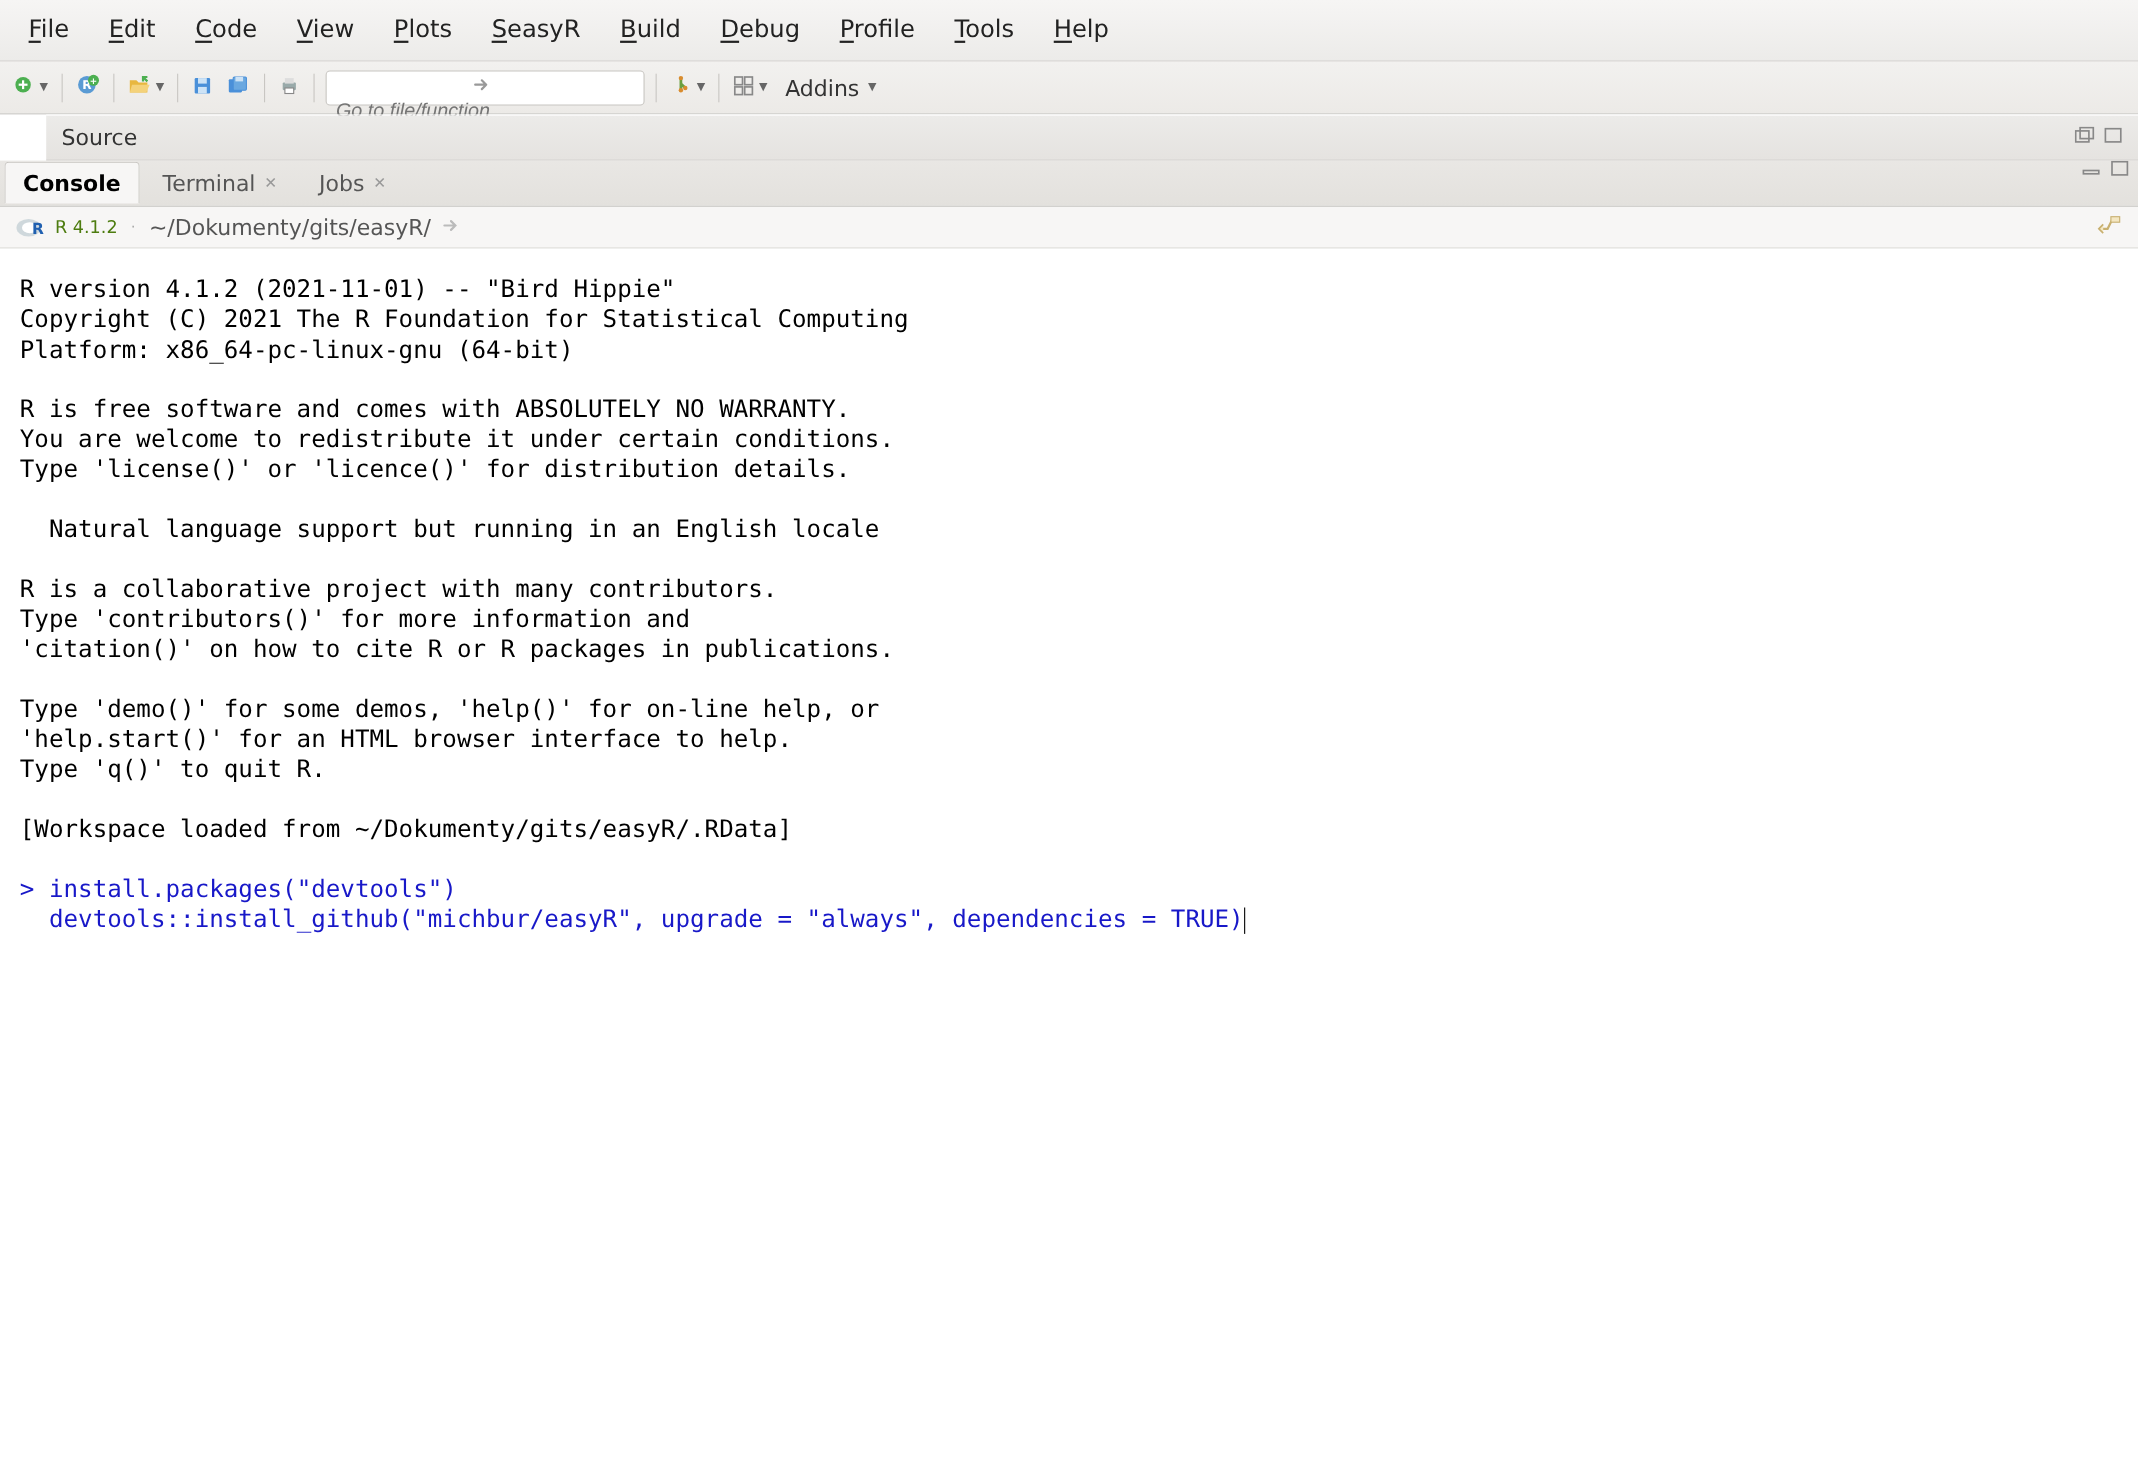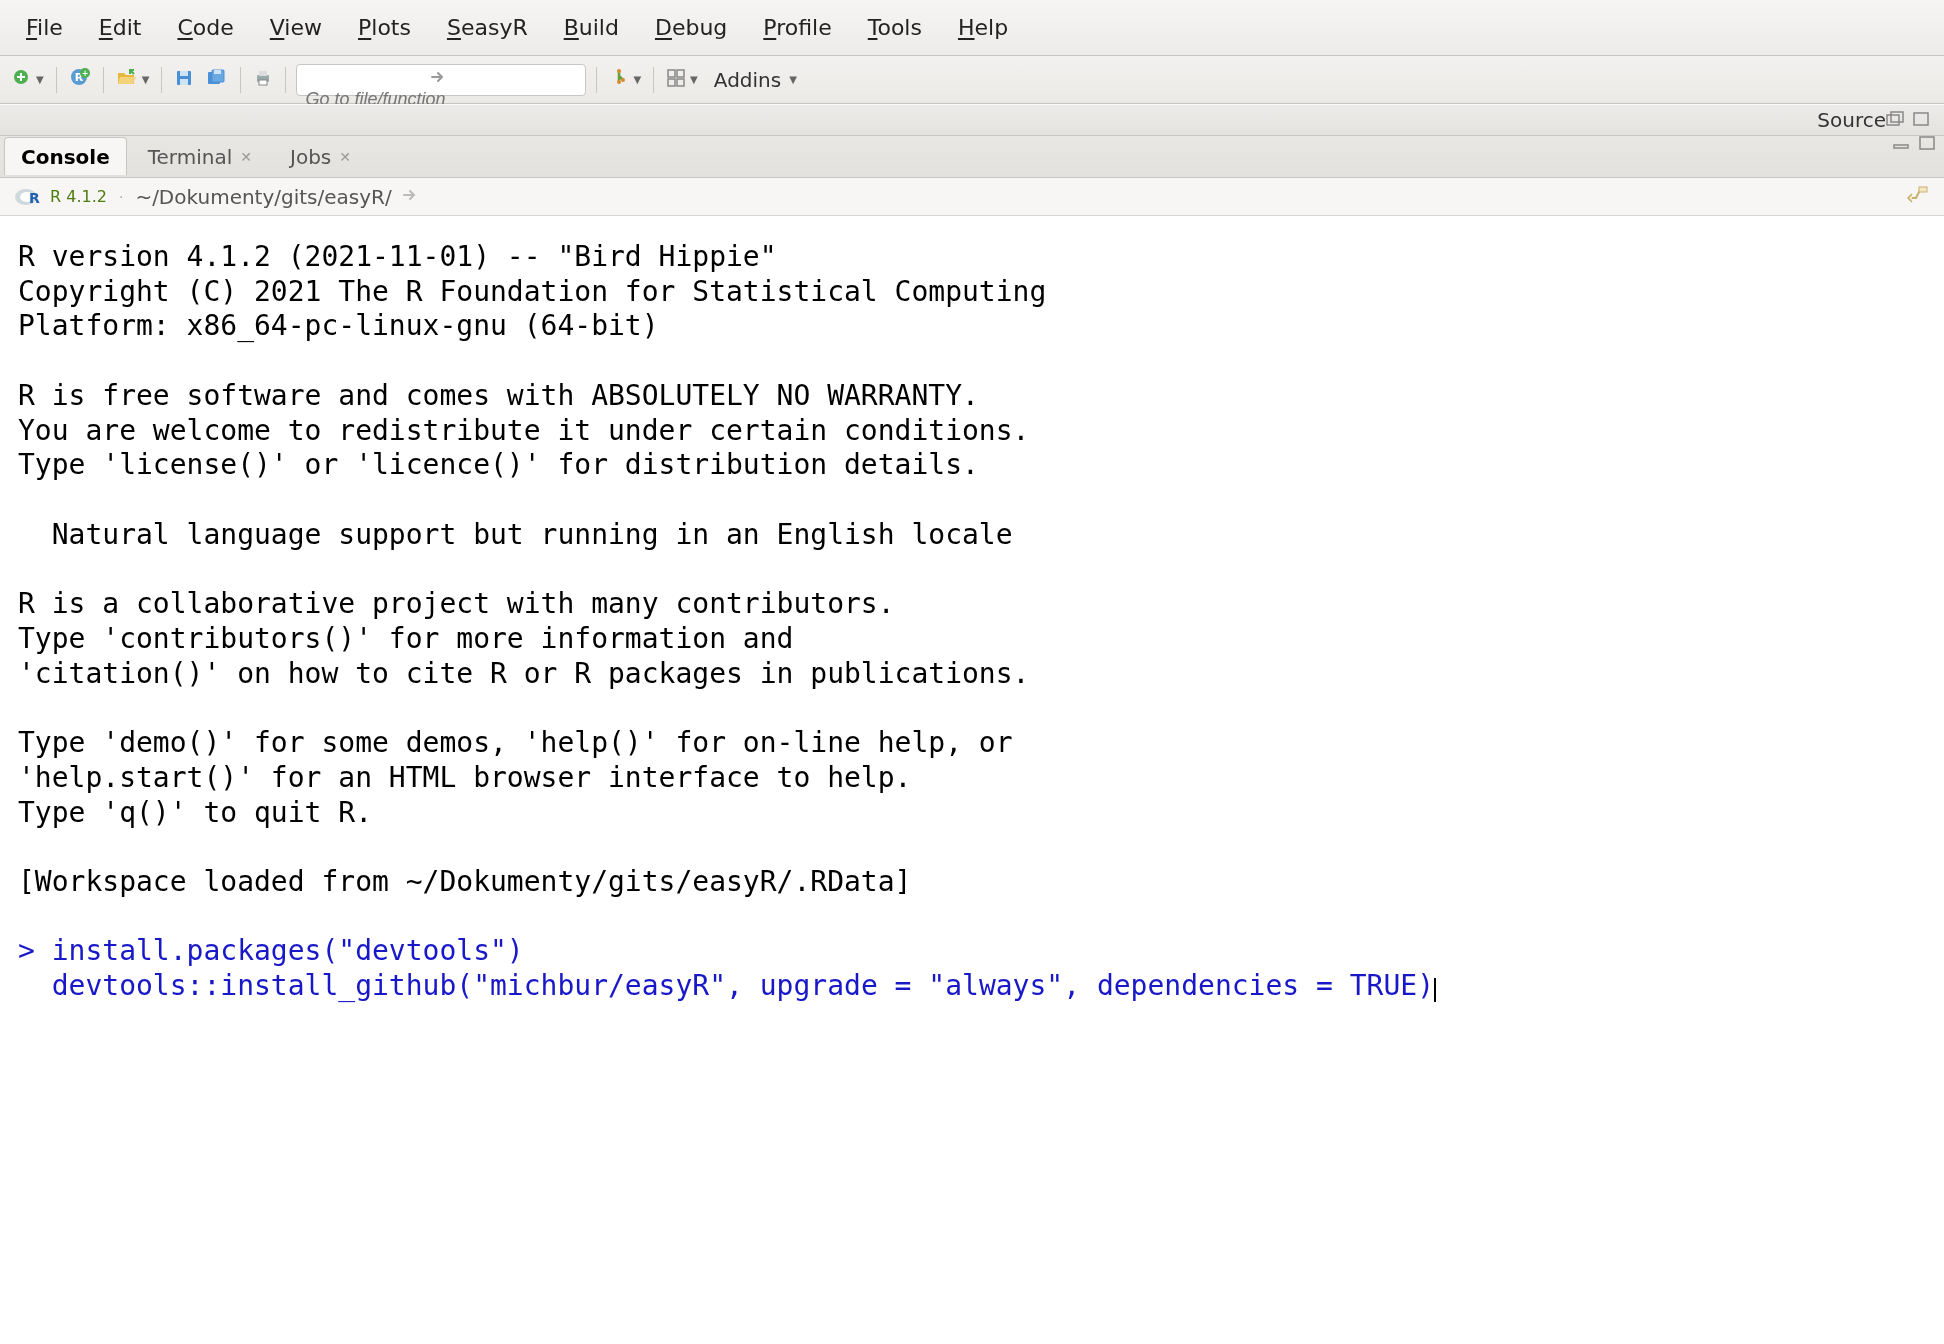--- a/index.html
+++ b/index.html
@@ -95,22 +95,23 @@
   }
 
   
   .source-header {
     background: linear-gradient(to bottom, #ecebe9, #e5e3e0);
     border-top: 1px solid #fbfaf9;
     border-bottom: 1px solid #c8c6c2;
     display: flex;
     align-items: center;
     padding: 6px 14px;
-    height: 32px;
-    justify-content: flex-end;
+    height: 42px;
+    justify-content: space-between;
+    margin-left: 42px;
   }
   .source-header .label {
     font-size: 20px;
     color: #333;
   }
   .pane-controls { display: flex; gap: 6px; }
 
   
   .console-tabs {
     background: linear-gradient(to bottom, #e9e7e4, #e3e1dd);
@@ -176,21 +177,21 @@
   .console-info .path { font-size: 20px; color: #555; }
   .console-info .arrow-icon { color: #bbb; }
   .clear-icon { margin-left: auto; }
 
   
   .console-body {
     flex: 1;
     background: #fff;
     padding: 24px 18px;
     font-family: "DejaVu Sans Mono", "Consolas", "Menlo", monospace;
-    font-size: 28px;
+    font-size: 22px;
     line-height: 1.24;
     color: #000;
     white-space: pre;
     overflow: hidden;
   }
   .console-body .prompt { color: #1818c8; }
   .console-body .cmd { color: #1818c8; }
   .cursor {
     display: inline-block;
     width: 1.5px;

